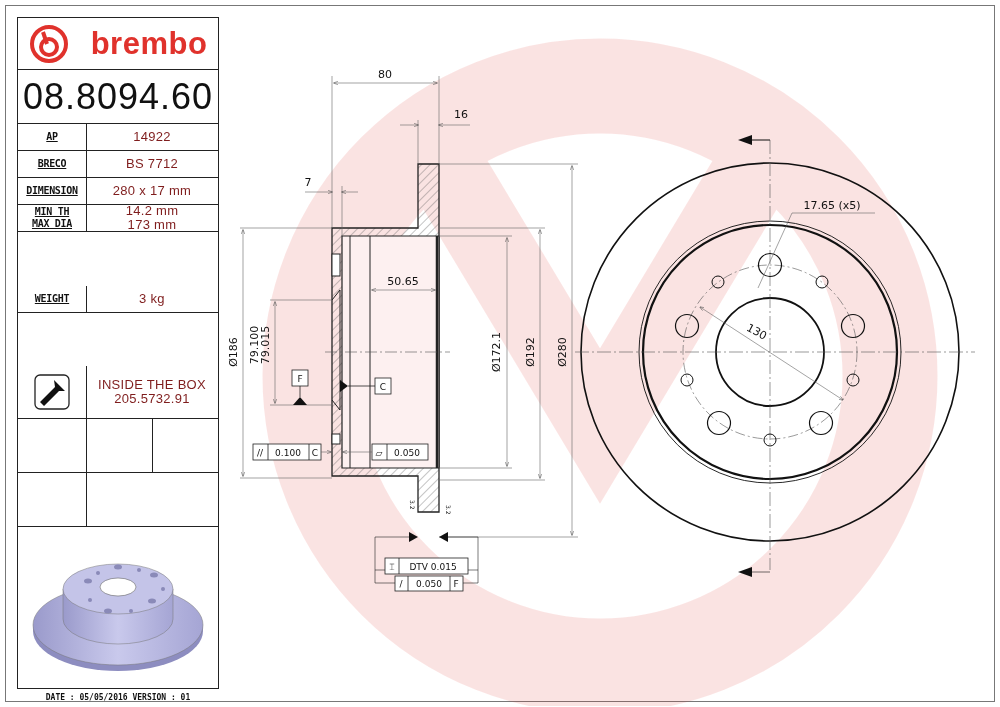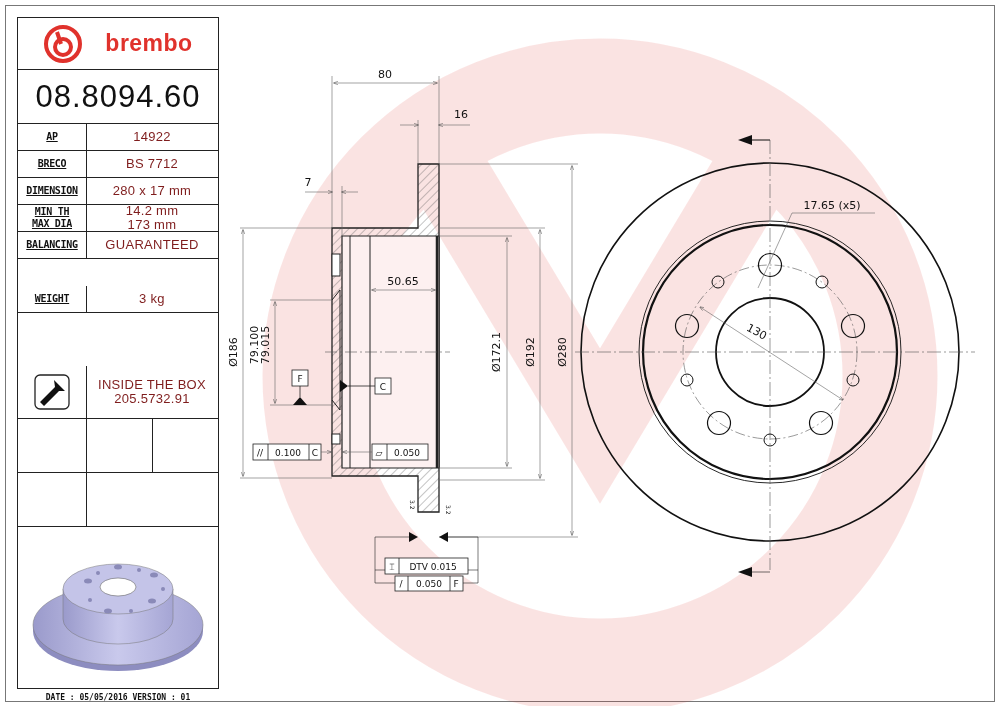--- a/index.html
+++ b/index.html
@@ -3,22 +3,22 @@
 <meta charset="utf-8">
 <style>
   html,body{margin:0;padding:0;background:#fff;}
   body{width:1000px;height:707px;position:relative;overflow:hidden;font-family:"DejaVu Sans",sans-serif;}
   .frame{position:absolute;left:5px;top:5px;width:990px;height:697px;border:1px solid #777;box-sizing:border-box;}
   .panel{position:absolute;left:17px;top:17px;width:202px;height:672px;border:1.5px solid #222;box-sizing:border-box;background:#fff;}
   .row{position:absolute;left:0;width:100%;border-bottom:1px solid #222;box-sizing:border-box;}
   .lbl{position:absolute;left:0;top:0;width:68px;height:100%;border-right:1px solid #222;display:flex;align-items:center;justify-content:center;flex-direction:column;font-size:10px;font-family:"DejaVu Sans Mono",monospace;font-weight:bold;letter-spacing:-0.3px;line-height:12px;color:#111;text-decoration:underline;}
   .val{position:absolute;left:68px;right:0;top:0;height:100%;display:flex;align-items:center;justify-content:center;flex-direction:column;font-size:13px;font-family:"Liberation Sans",sans-serif;color:#7f1d1d;line-height:14px;letter-spacing:0.3px;}
   .logo{height:52px;display:flex;align-items:center;justify-content:center;}
-  .logo-text{font-family:"Liberation Sans",sans-serif;font-size:23px;font-weight:bold;color:#e0322c;margin-left:22px;letter-spacing:0.5px;}
-  .code{font-family:"Liberation Sans",sans-serif;font-size:31px;letter-spacing:1px;color:#111;display:flex;align-items:center;justify-content:center;}
+  .logo-text{font-family:"Liberation Sans",sans-serif;font-size:31px;font-weight:bold;color:#e0322c;margin-left:22px;letter-spacing:0.5px;}
+  .code{font-family:"Liberation Sans",sans-serif;font-size:36px;letter-spacing:1px;color:#111;display:flex;align-items:center;justify-content:center;}
   .date{position:absolute;left:17px;top:693px;width:202px;font-size:8px;font-family:"DejaVu Sans Mono",monospace;font-weight:bold;text-align:center;color:#111;}
   svg text{font-family:"DejaVu Sans",sans-serif;}
   .watermark{position:absolute;left:220px;top:6px;}
 </style>
 </head>
 <body>
 
 <div class="frame"></div>
 
 <svg class="watermark" width="775" height="700" viewBox="0 0 775 700">
@@ -53,24 +53,20 @@
   </div>
   <div class="row" style="top:187px;height:27px;">
     <div class="lbl">
       <span>MIN TH</span>
       <span>MAX DIA</span>
     </div>
     <div class="val">
       <span>14.2 mm</span>
       <span>173 mm</span>
     </div>
-  </div>
-  <div class="row" style="top:214px;height:27px;">
-    <div class="lbl">BALANCING</div>
-    <div class="val">GUARANTEED</div>
   </div>
   <div class="row" style="top:268px;height:27px;">
     <div class="lbl">WEIGHT</div>
     <div class="val">3 kg</div>
   </div>
   <div class="row" style="top:348px;height:53px;">
     <div class="lbl">
       <svg width="40" height="40" viewBox="0 0 40 40">
         <rect x="3" y="3" width="34" height="34" rx="5" fill="none" stroke="#222" stroke-width="1.3"></rect>
         <path d="M22 8 L33 19 L27 19 L12 34 L8 30 L23 15 L22 8 Z" fill="#111"></path>

